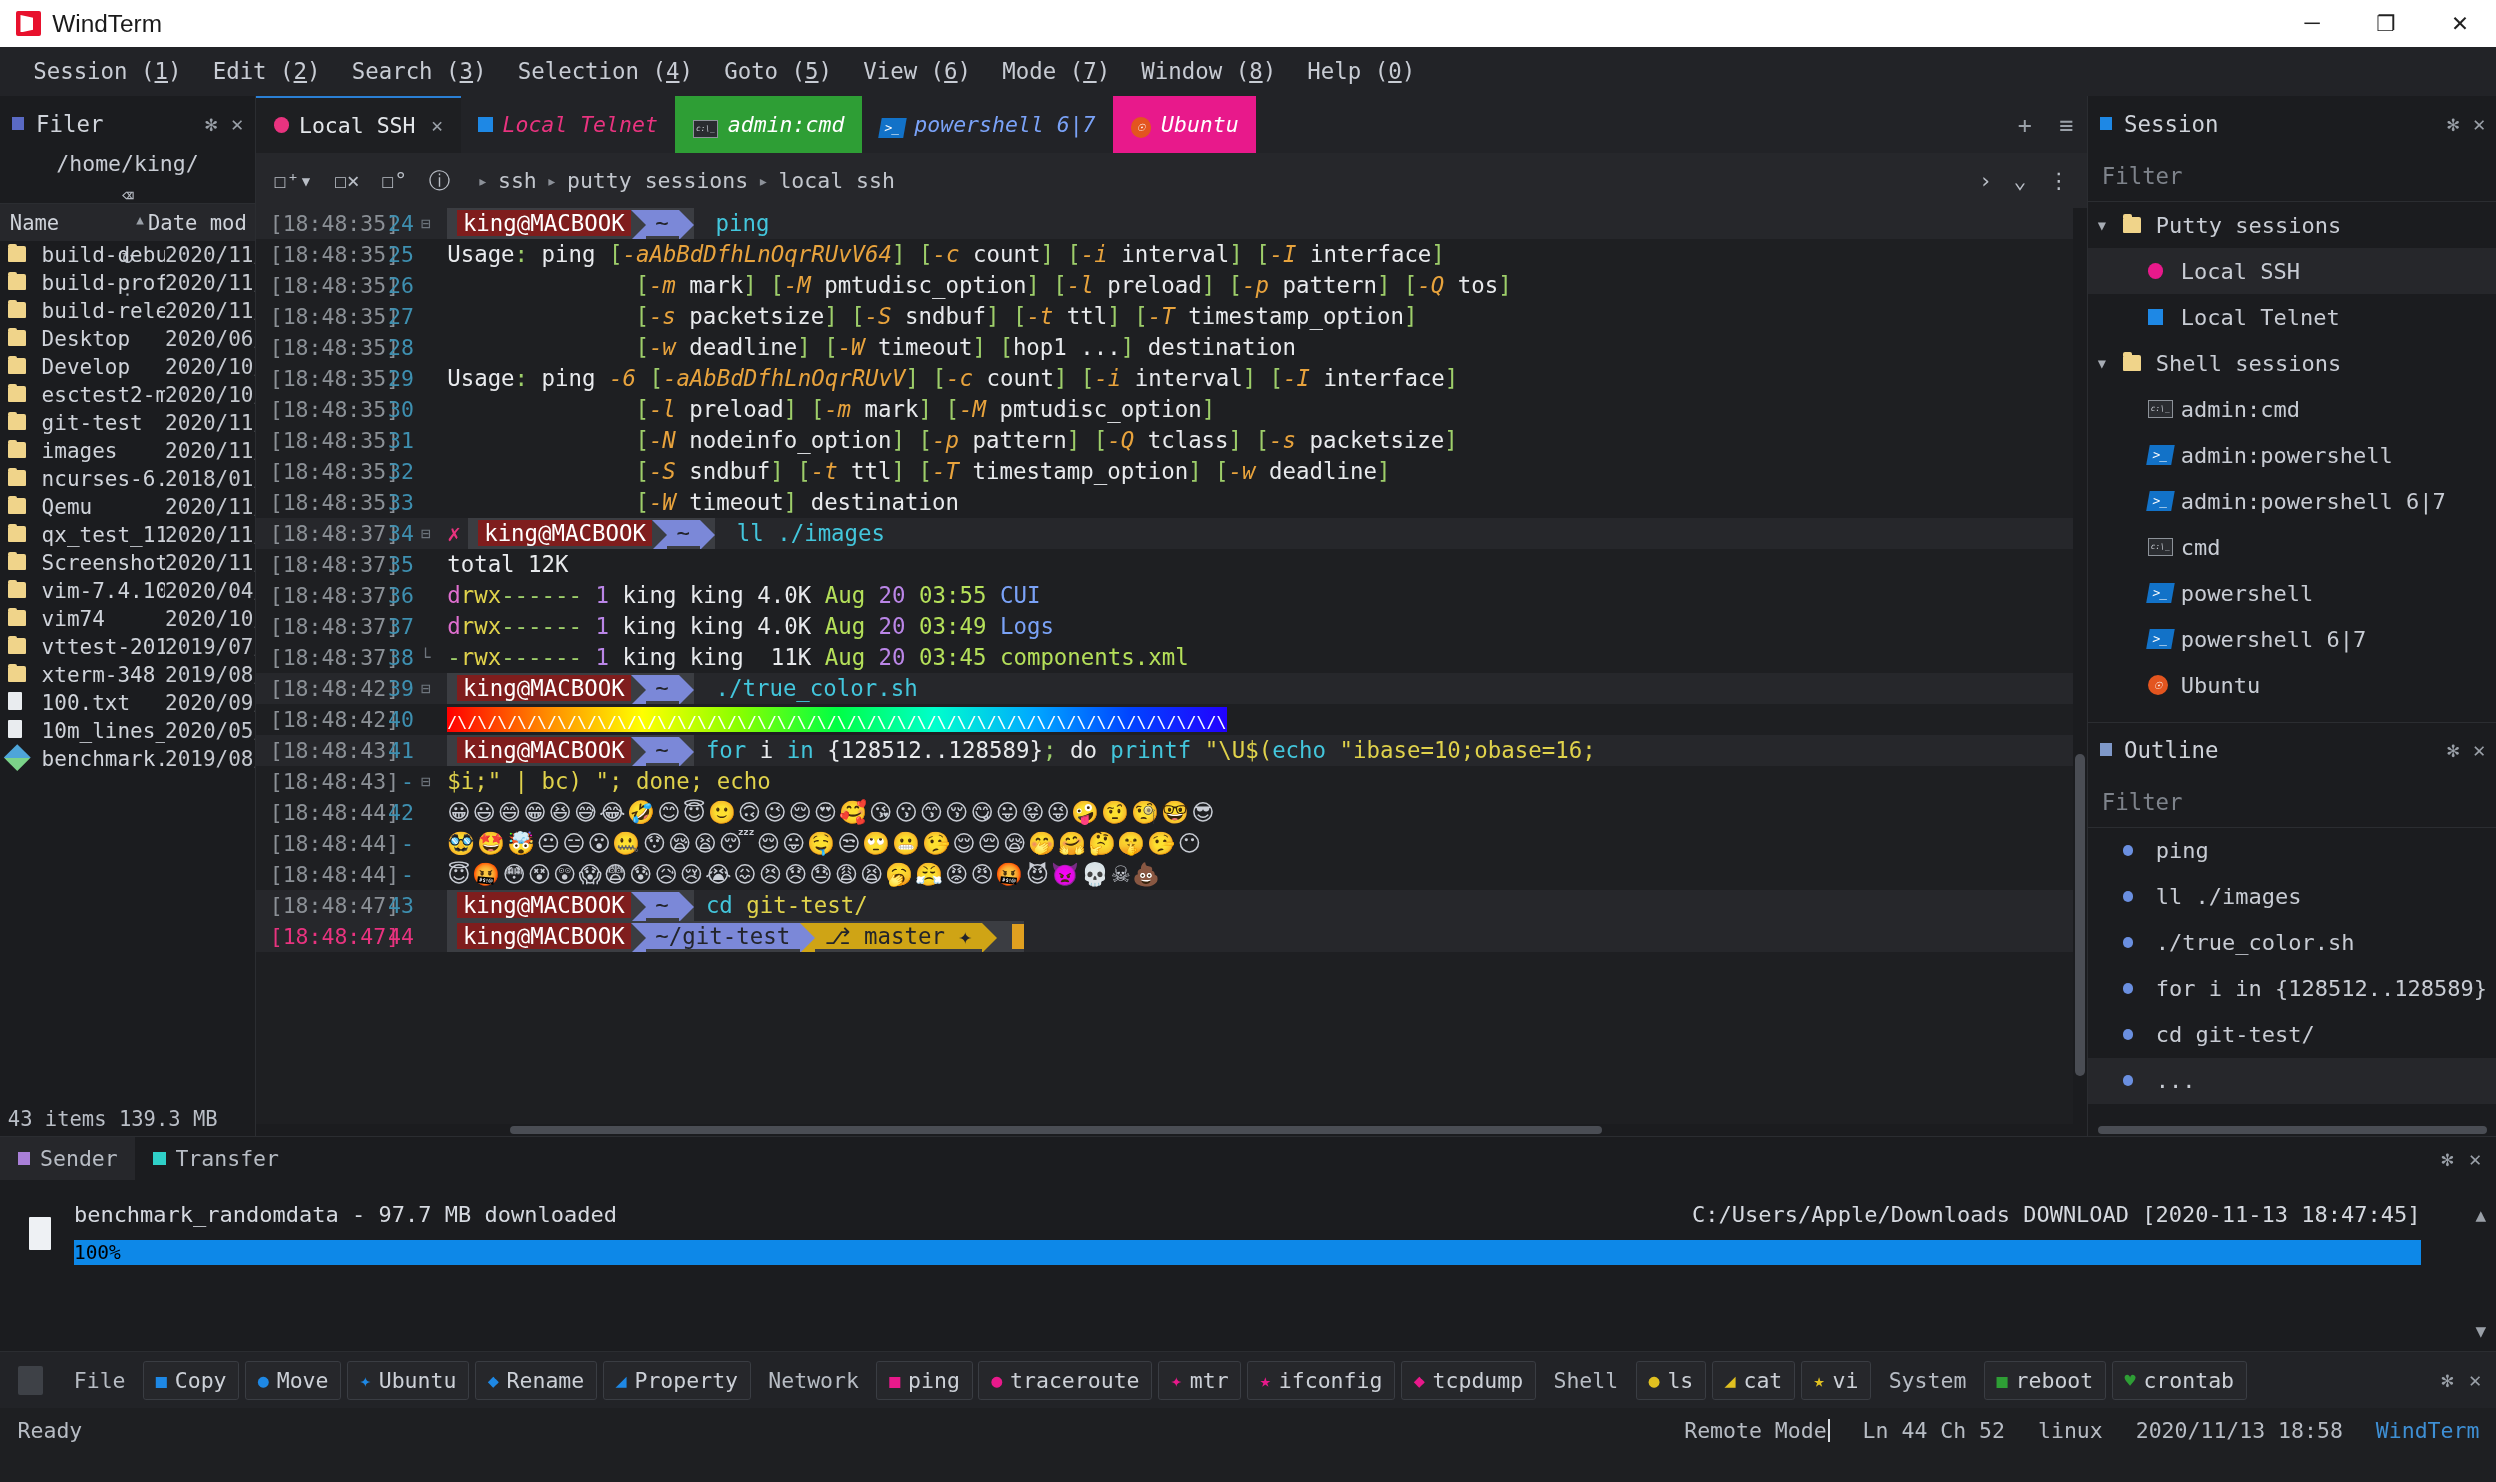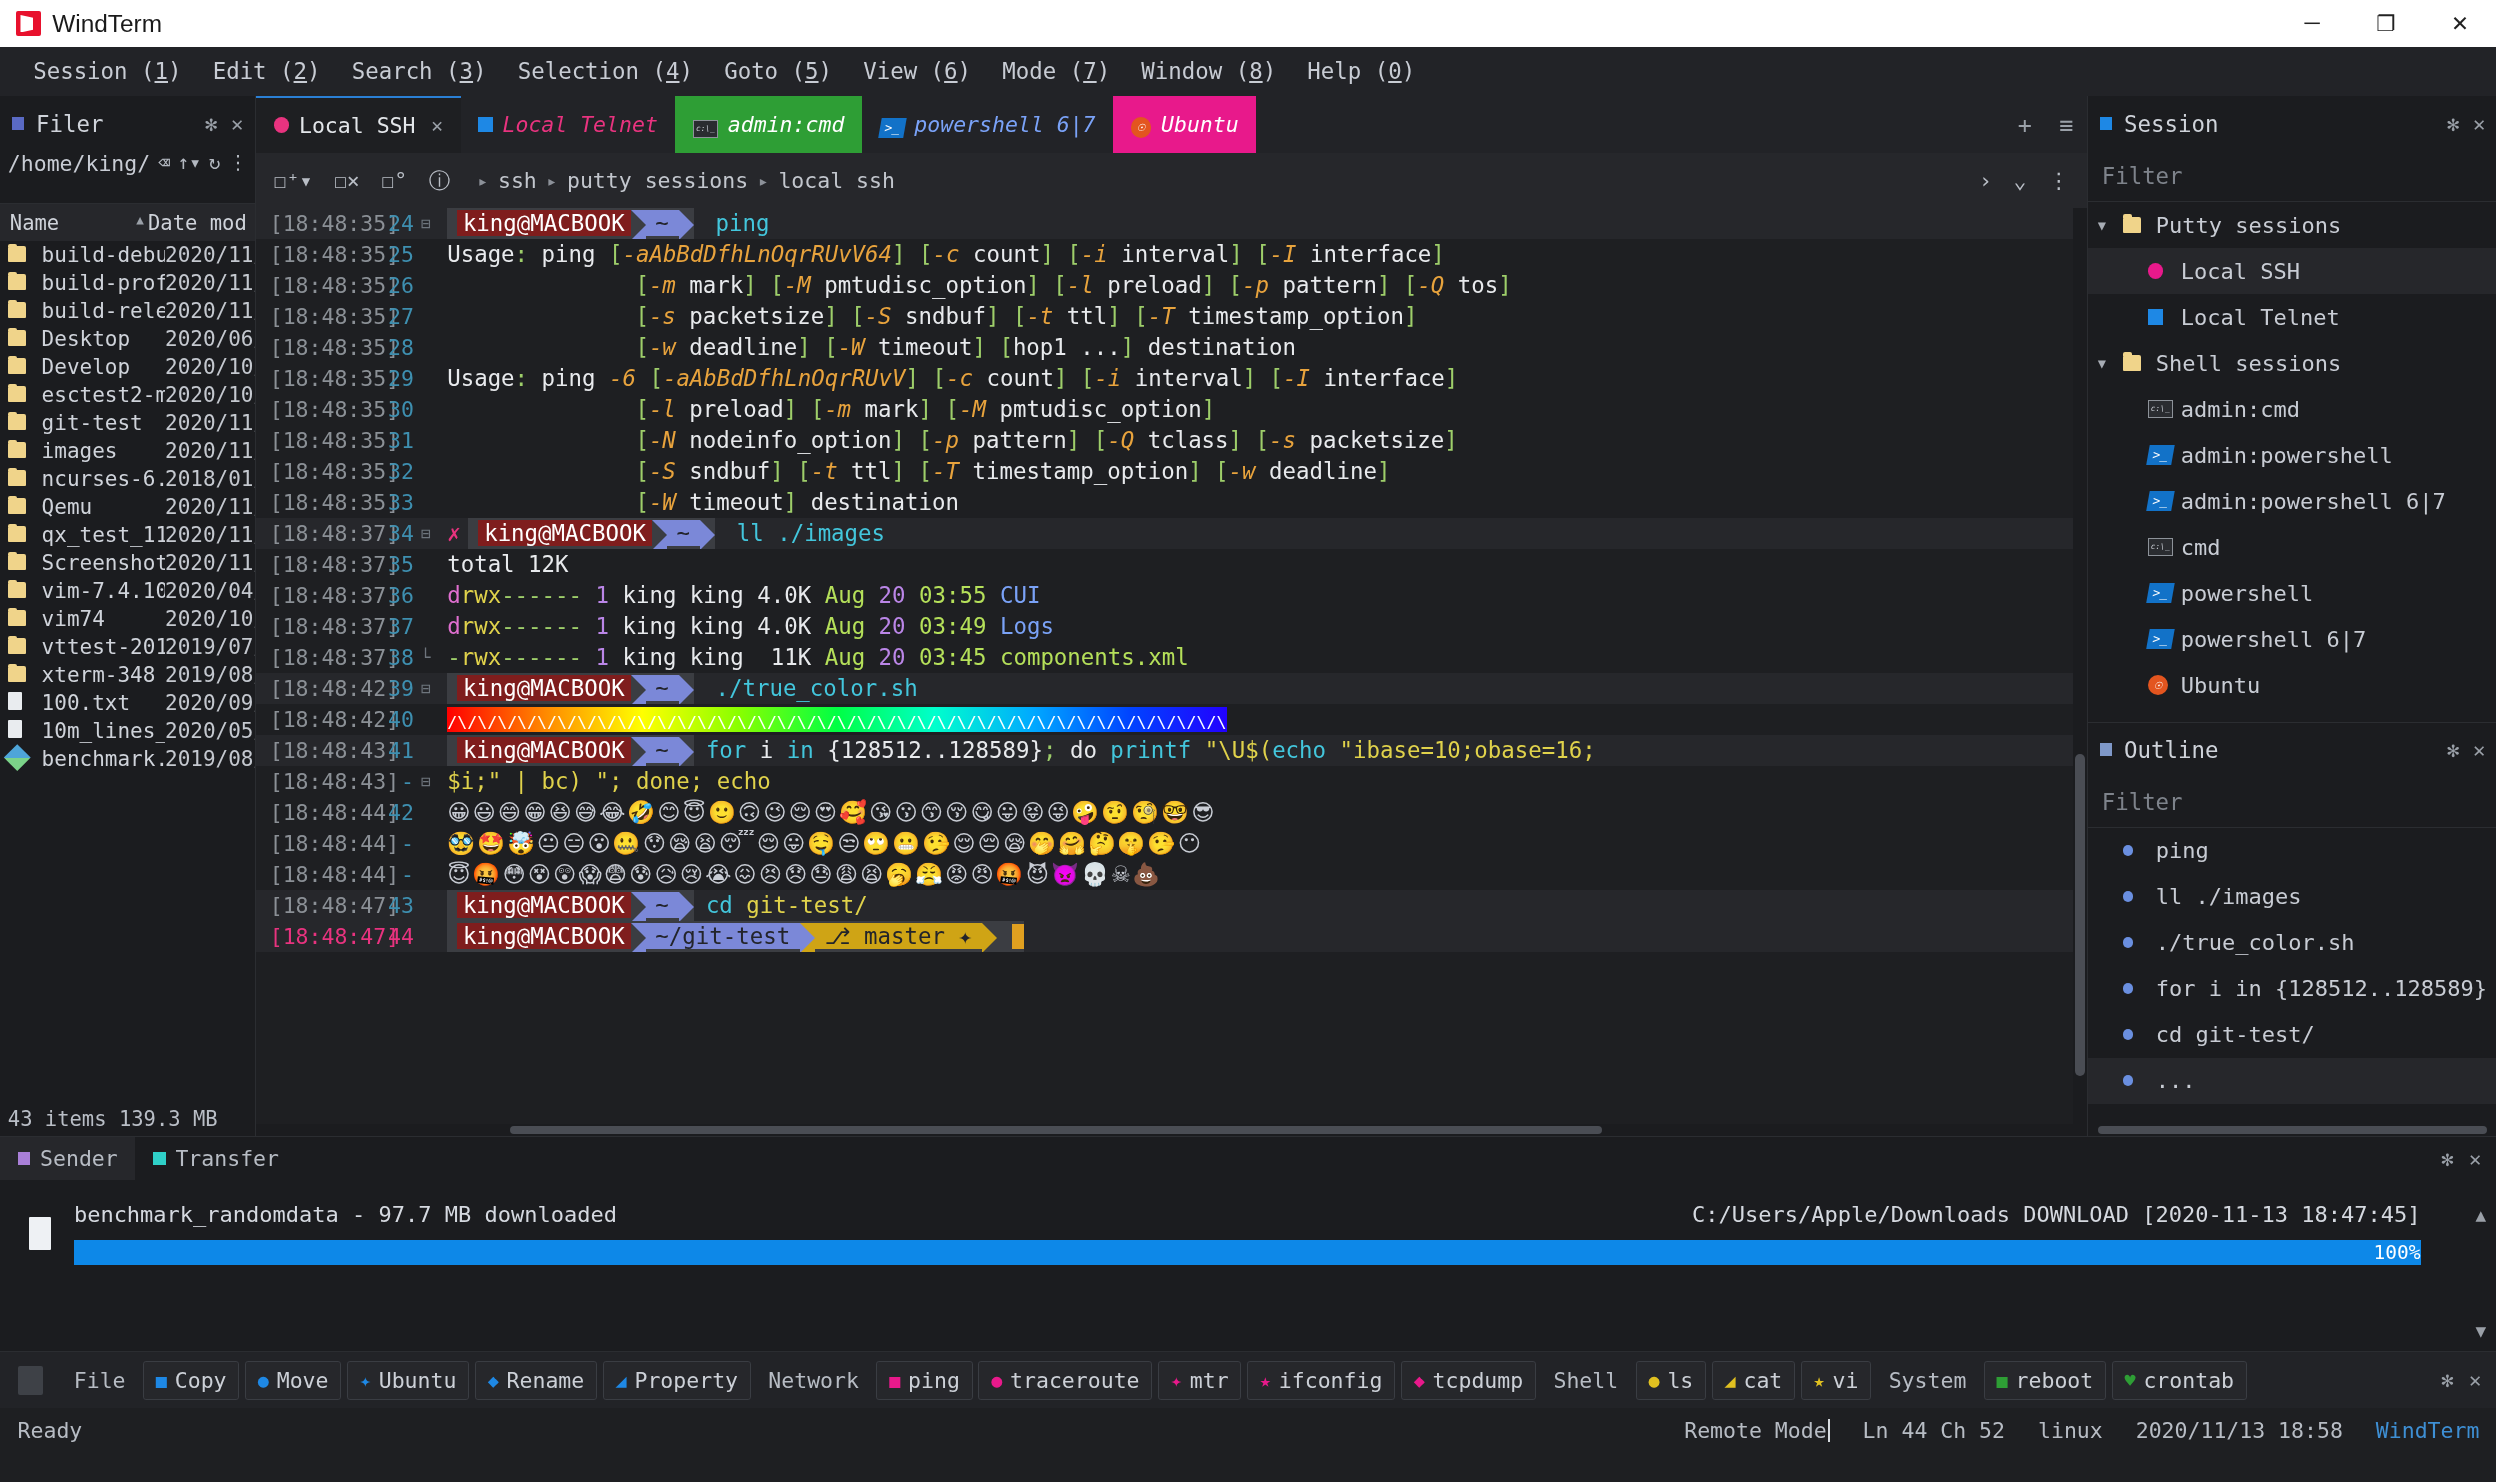--- a/index.html
+++ b/index.html
@@ -20,21 +20,21 @@
   #menubar .mi u { text-decoration:underline; }
 
   
   #main { display:flex; height:1040px; }
 
   
   #filer { width:256px; background:#1b1c1f; display:flex; flex-direction:column; border-right:1px solid #2b2d31;}
   .panelhead { height:55px; display:flex; align-items:center; padding:0 11.7px; font-size:22.4px; color:#cfd3da;}
   .sq { width:12.7px;height:12.7px;display:inline-block;margin-right:11.7px; }
   .panelhead .tools { margin-left:auto; display:flex; gap:13.7px; color:#9aa0a8; font-size:20.5px;}
-  #pathrow { height:53px; display:flex; align-items:flex-start; padding:0 7.8px; gap:7.8px; border-bottom:1px solid #2b2d31;}
+  #pathrow { height:53px; display:flex; align-items:center; padding:0 7.8px; gap:7.8px; border-bottom:1px solid #2b2d31;flex-direction:column;}
   #pathrow .path { flex:1; font-size:21.5px; color:#c8ccd4; }
   #pathrow .ic { color:#b3b8c0; font-size:19.5px; }
   #filehdr { height:37px; display:flex; background:#26272b; font-size:20.5px; color:#cfd3da; align-items:center;gap:32px; }
   #filehdr .c1 { flex:1; padding-left:9.8px;}
   #filehdr .c2 { width:107px; position:relative;}
   #filehdr .c2:before{content:"\25B2";position:absolute;left:-11.7px;top:1px;font-size:12.7px;color:#9aa0a8;}
   #filelist { flex:1; overflow:hidden; }
   .frow { height:28px; display:flex; align-items:center; font-size:21px; color:#cfd3da;}
   .frow .fi { width:25px; margin-left:7.8px; margin-right:8.8px; flex:none;}
   .frow .fn { flex:1; white-space:nowrap; overflow:hidden;}
@@ -102,21 +102,21 @@
   #tftabs{height:43px;display:flex;align-items:stretch;font-size:21.5px;}
   #tftabs .t{display:flex;align-items:center;gap:9.8px;padding:0 17.6px;color:#b7bcc4;}
   #tftabs .t.active{background:#26272b;}
   #tftools{margin-left:auto;display:flex;align-items:center;gap:15.6px;padding-right:15.6px;color:#9aa0a8;font-size:20.5px;}
   #tfbody{flex:1;display:flex;padding:21.5px 0 0 29px;}
   #tfbody .fileglyph{width:21.5px;height:33px;background:#eef1f4;border-radius:1px;margin-top:15.6px;flex:none;}
   #tfmain{flex:1;padding-left:23.4px;padding-right:55px;}
   #tfmain .line1{display:flex;font-size:22px;color:#d5d9e0;}
   #tfmain .line1 .right{margin-left:auto;}
   .progress{margin-top:13.7px;height:25px;background:#0d88e8;position:relative;}
-  .progress .pct{position:absolute;width:100%;text-align:right;color:#ffffff;font-size:19.5px;line-height:25px;}
+  .progress .pct{position:absolute;width:100%;text-align:left;color:#000000;font-size:19.5px;line-height:25px;}
   #tfscroll{width:21.5px;color:#9aa0a8;font-size:17.6px;display:flex;flex-direction:column;justify-content:space-between;padding:3.9px 0 9.8px 0;}
 
   
   #bottombar{height:57px;background:#222327;display:flex;align-items:center;padding-left:17.6px;gap:3.9px;border-top:1px solid #2b2d31;}
   .bgroup{color:#b7bcc4;font-size:21.5px;padding:0 11.7px;}
   .bbtn{display:flex;align-items:center;gap:7.8px;height:39px;padding:0 11.7px;border:1px solid #3a3d43;border-radius:2.9px;background:#26272b;font-size:21.5px;color:#ccd0d7;}
   .bbtn .g{font-size:18.5px;}
   #bottombar .tools{margin-left:auto;display:flex;gap:15.6px;padding-right:15.6px;color:#9aa0a8;font-size:20.5px;}
   #statusbar{height:45px;background:#1e1f22;display:flex;align-items:center;font-size:21.5px;color:#b7bcc4;padding:0 17.6px;}
   #statusbar .sp{margin-left:auto;display:flex;gap:33px;align-items:center;}

